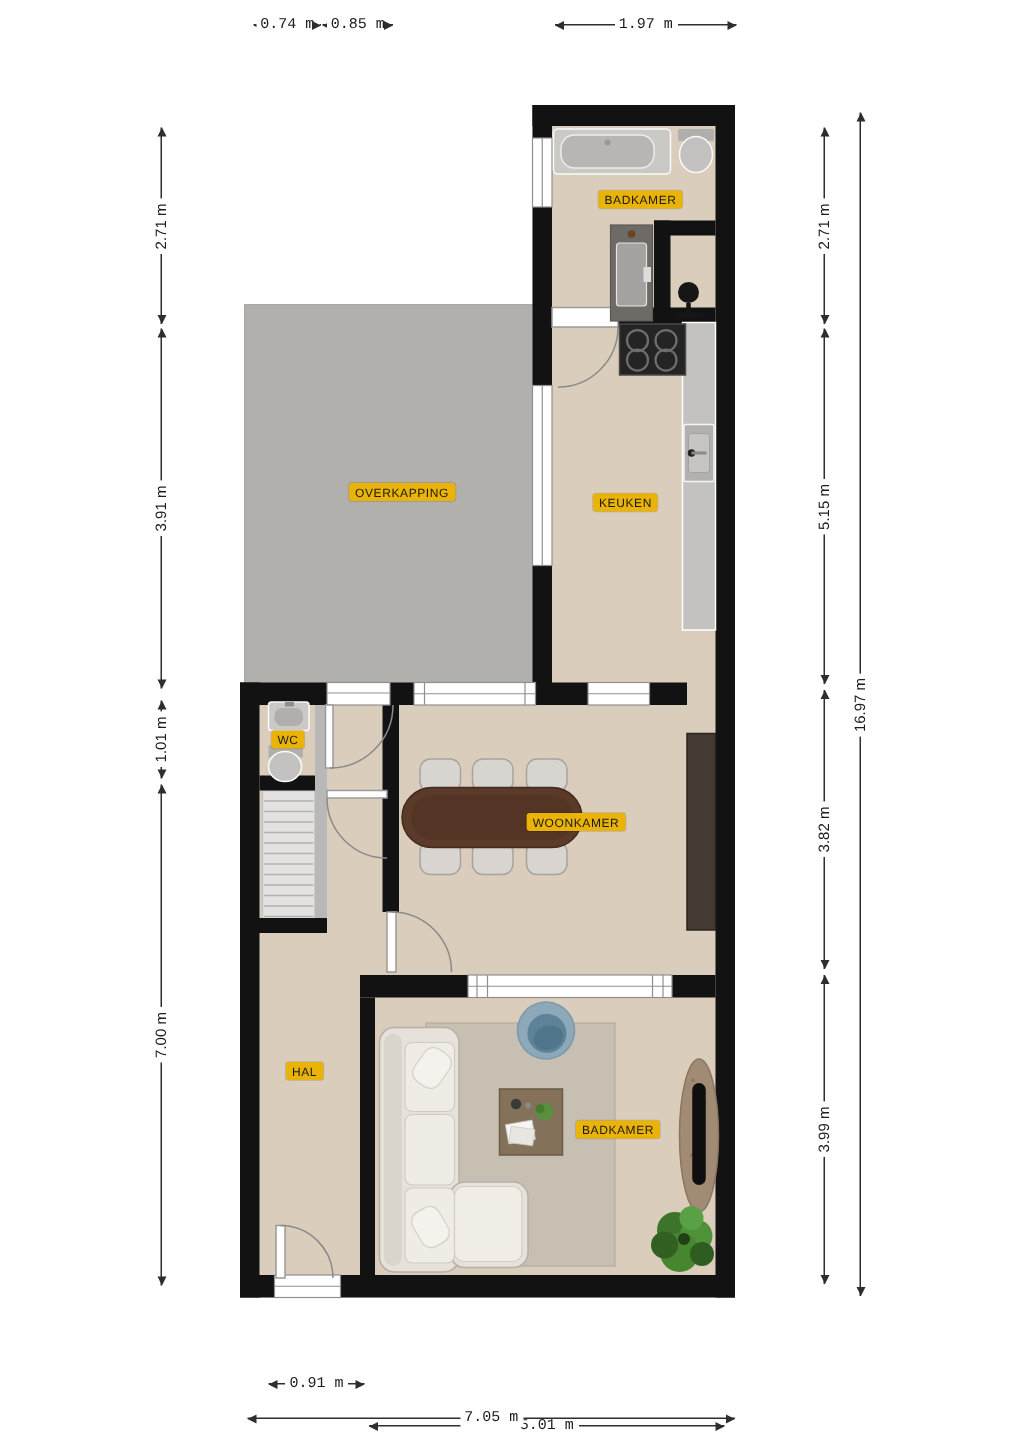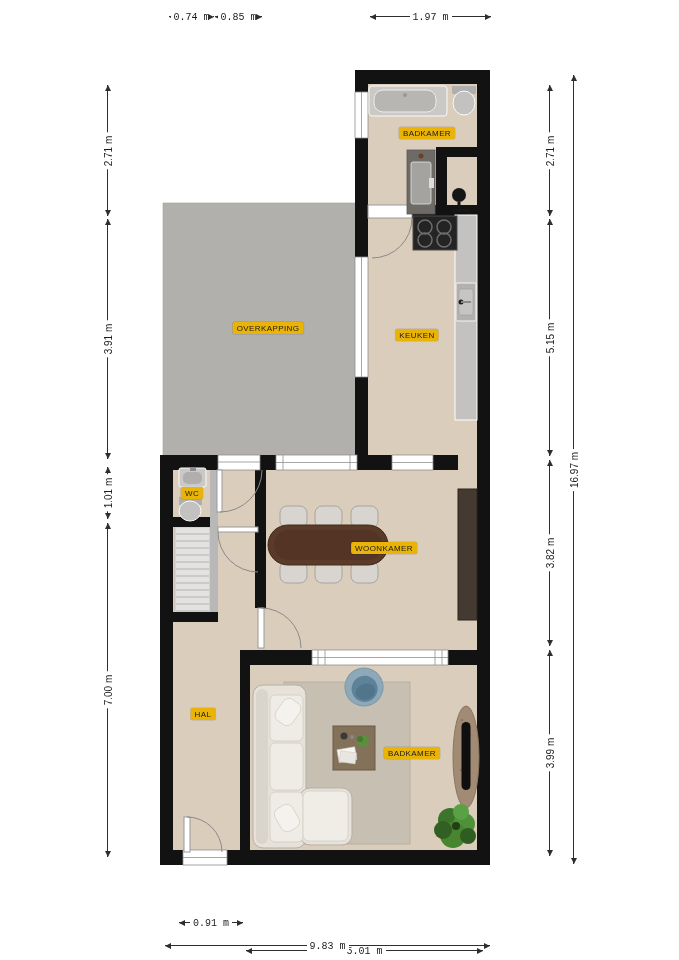--- a/index.html
+++ b/index.html
@@ -286,16 +286,16 @@
   <div class="dim dim-h" style="left:179px;top:917px;width:64px">
       <i class="line"></i>
       <span class="lbl">0.91 m</span>
     </div>
   <div class="dim dim-h" style="left:246px;top:945px;width:237px">
       <i class="line"></i>
       <span class="lbl">5.01 m</span>
     </div>
   <div class="dim dim-h" style="left:165px;top:940px;width:325px">
       <i class="line"></i>
-      <span class="lbl">9.83 m</span>
+      <span class="lbl">7.05 m</span>
     </div>
 
 </div>
 
 </body></html>

